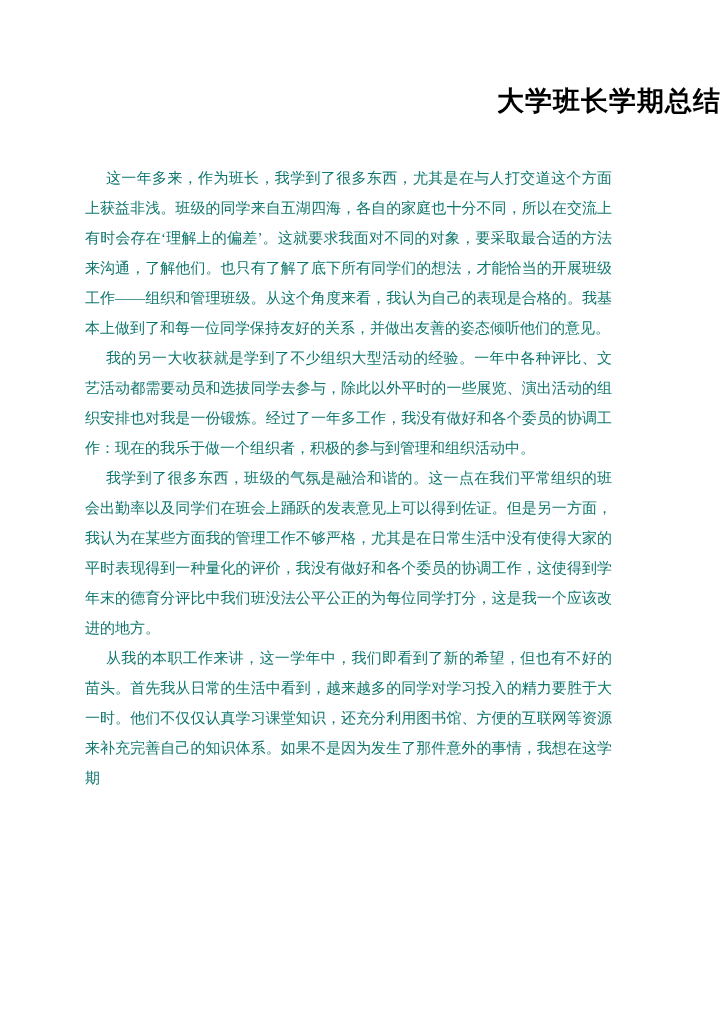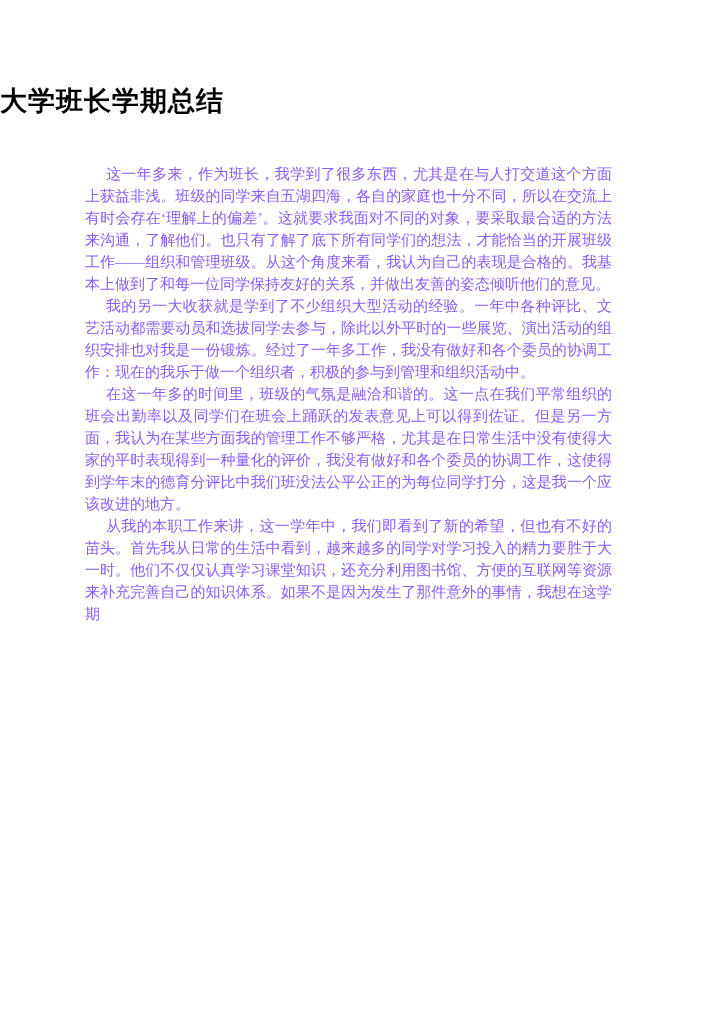--- a/index.html
+++ b/index.html
@@ -8,45 +8,45 @@
     position: relative;
     width: 721px;
     height: 1020px;
     background: #ffffff;
     overflow: hidden;
     font-family: "Liberation Serif", "DejaVu Serif", serif;
     color: #000000;
   }
   .doc-title {
     padding-top: 88px;
-    text-align: left;
+    text-align: right;
     font-size: 27px;
     font-weight: bold;
     line-height: 1;
     letter-spacing: 1px;
     color: #000000;
   }
   .doc-content {
     width: 527px;
     margin-left: 85px;
     margin-top: 48px;
     font-size: 15px;
-    line-height: 22px;
+    line-height: 30px;
     text-align: justify;
-    color: #8b5cf6;
+    color: #0f766e;
   }
   .doc-paragraph {
     text-indent: 21px;
     word-break: break-all;
   }
 </style>
 </head>
 <body>
 
 <div class="page">
   <h1 class="doc-title">大学班长学期总结</h1>
   <div class="doc-content">
     <p class="doc-paragraph">这一年多来，作为班长，我学到了很多东西，尤其是在与人打交道这个方面上获益非浅。班级的同学来自五湖四海，各自的家庭也十分不同，所以在交流上有时会存在‘理解上的偏差’。这就要求我面对不同的对象，要采取最合适的方法来沟通，了解他们。也只有了解了底下所有同学们的想法，才能恰当的开展班级工作——组织和管理班级。从这个角度来看，我认为自己的表现是合格的。我基本上做到了和每一位同学保持友好的关系，并做出友善的姿态倾听他们的意见。</p>
     <p class="doc-paragraph">我的另一大收获就是学到了不少组织大型活动的经验。一年中各种评比、文艺活动都需要动员和选拔同学去参与，除此以外平时的一些展览、演出活动的组织安排也对我是一份锻炼。经过了一年多工作，我没有做好和各个委员的协调工作：现在的我乐于做一个组织者，积极的参与到管理和组织活动中。</p>
-    <p class="doc-paragraph">在这一年多的时间里，班级的气氛是融洽和谐的。这一点在我们平常组织的班会出勤率以及同学们在班会上踊跃的发表意见上可以得到佐证。但是另一方面，我认为在某些方面我的管理工作不够严格，尤其是在日常生活中没有使得大家的平时表现得到一种量化的评价，我没有做好和各个委员的协调工作，这使得到学年末的德育分评比中我们班没法公平公正的为每位同学打分，这是我一个应该改进的地方。</p>
+    <p class="doc-paragraph">我学到了很多东西，班级的气氛是融洽和谐的。这一点在我们平常组织的班会出勤率以及同学们在班会上踊跃的发表意见上可以得到佐证。但是另一方面，我认为在某些方面我的管理工作不够严格，尤其是在日常生活中没有使得大家的平时表现得到一种量化的评价，我没有做好和各个委员的协调工作，这使得到学年末的德育分评比中我们班没法公平公正的为每位同学打分，这是我一个应该改进的地方。</p>
     <p class="doc-paragraph">从我的本职工作来讲，这一学年中，我们即看到了新的希望，但也有不好的苗头。首先我从日常的生活中看到，越来越多的同学对学习投入的精力要胜于大一时。他们不仅仅认真学习课堂知识，还充分利用图书馆、方便的互联网等资源来补充完善自己的知识体系。如果不是因为发生了那件意外的事情，我想在这学期</p>
   </div>
 </div>
 
 </body></html>

